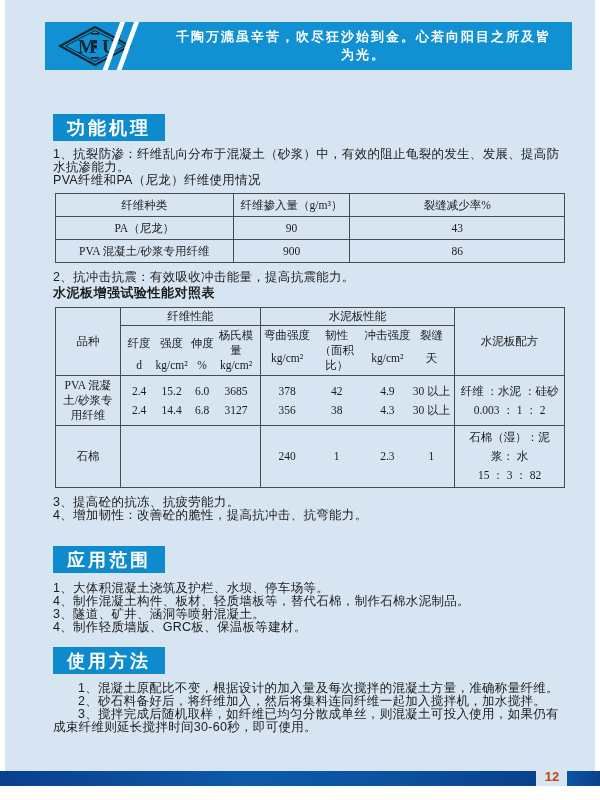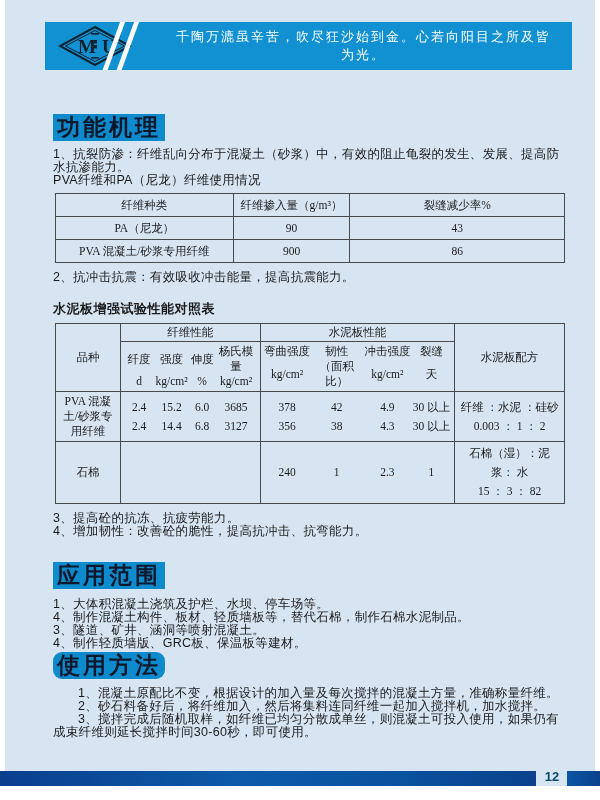--- a/index.html
+++ b/index.html
@@ -10,26 +10,26 @@
 
   
   .banner { position:absolute; left:40px; top:22px; width:527px; height:48px;
             background:#1291d2; display:flex; align-items:center; overflow:hidden; }
   .logo-wrap { position:absolute; left:13px; top:4px; width:74px; height:40px; }
   .slash { position:absolute; top:-4px; width:5px; height:58px; background:#ffffff;
            transform:skewX(-20deg); }
   .slash.s1 { left:66px; }
   .slash.s2 { left:80px; }
   .tagline { position:absolute; left:130px; right:20px; text-align:center;
-             color:#ffffff; font-size:13px; font-weight:normal; letter-spacing:2px; }
+             color:#ffffff; font-size:13px; font-weight:bold; letter-spacing:2px; }
 
   
   .content { position:absolute; left:48px; top:70px; width:512px; color:#1b1b1b; }
-  .sec-head { width:112px; height:27px; background:#0d8bcd; color:#0f172a;
-              font-family:"Liberation Serif", serif; font-weight:bold; font-size:23px;
+  .sec-head { width:112px; height:27px; background:#0d8bcd; color:#ffffff;
+              font-family:"Liberation Serif", serif; font-weight:bold; font-size:18px;
               letter-spacing:3px; display:flex; align-items:center; justify-content:center; }
   p.body { font-size:12.5px; line-height:13px; letter-spacing:0.3px; }
   p.indent2 { text-indent:2em; }
   .bold-title { font-size:13px; font-weight:bold; letter-spacing:0.5px; }
 
   
   table { border-collapse:collapse; width:510px; margin-left:2px;
           font-family:"Liberation Serif", serif; font-size:11.5px; color:#1b1b1b; }
   th, td { border:1px solid #4a4a4a; text-align:center; vertical-align:middle;
            font-weight:normal; padding:2px 3px; }
@@ -46,21 +46,21 @@
   .data-line { line-height:19px;text-align:center; }
   .formula-line { line-height:19px; }
   .group-head { height:17px; line-height:17px; padding:0; }
 
   
   .footer-bar { position:absolute; top:771px; left:0; width:536px; height:15px;
                 background:linear-gradient(90deg,#0a3f8e 0%,#0c5aa8 45%,#0a53a0 72%,#0a418c 100%); }
   .footer-bar-right { position:absolute; top:771px; left:567px; width:33px; height:15px;
                       background:linear-gradient(90deg,#0c55a3,#0a418c); }
   .page-num { position:absolute; top:769px; left:539px; width:26px; text-align:center;
-              color:#0c4a6e; font-size:13px; font-weight:bold;
+              color:#c2410c; font-size:13px; font-weight:bold;
               font-family:"Liberation Sans", sans-serif; }
 </style>
 </head>
 <body>
 
 <div class="page">
 
   <div class="banner">
     <div class="logo-wrap">
       <svg width="74" height="40" viewBox="0 0 74 40">
@@ -100,21 +100,21 @@
       </tr>
       <tr>
         <td>PVA 混凝土/砂浆专用纤维</td>
         <td>900</td>
         <td>86</td>
       </tr>
     </tbody>
       </table>
 
     <p class="body" style="margin-top:8px;">2、抗冲击抗震：有效吸收冲击能量，提高抗震能力。</p>
-    <p class="bold-title" style="margin-top:16px;">水泥板增强试验性能对照表</p>
+    <p class="bold-title" style="margin-top:0;">水泥板增强试验性能对照表</p>
 
     <table class="t2" style="margin-top:5px;">
       <tbody>
           <tr>
         <th class="col-species" rowspan="2">品种</th>
         <th class="col-fiber group-head">纤维性能</th>
         <th class="col-board group-head">水泥板性能</th>
         <th class="col-formula" rowspan="2">水泥板配方</th>
       </tr>
       <tr>
@@ -205,21 +205,21 @@
     <p class="body">4、增加韧性：改善砼的脆性，提高抗冲击、抗弯能力。</p>
 
     <div class="sec-head" style="margin-top:24px;">应用范围</div>
     <div style="margin-top:9px;">
       <p class="body">1、大体积混凝土浇筑及护栏、水坝、停车场等。</p>
       <p class="body">4、制作混凝土构件、板材、轻质墙板等，替代石棉，制作石棉水泥制品。</p>
       <p class="body">3、隧道、矿井、涵洞等喷射混凝土。</p>
       <p class="body">4、制作轻质墙版、GRC板、保温板等建材。</p>
     </div>
 
-    <div class="sec-head" style="margin-top:2px;border-radius:9px;">使用方法</div>
+    <div class="sec-head" style="margin-top:13px;">使用方法</div>
     <div style="margin-top:8px;">
       <p class="body indent2">1、混凝土原配比不变，根据设计的加入量及每次搅拌的混凝土方量，准确称量纤维。</p>
       <p class="body indent2">2、砂石料备好后，将纤维加入，然后将集料连同纤维一起加入搅拌机，加水搅拌。</p>
       <p class="body indent2">3、搅拌完成后随机取样，如纤维已均匀分散成单丝，则混凝土可投入使用，如果仍有成束纤维则延长搅拌时间30-60秒，即可使用。</p>
 
     </div>
   </div>
 </div>
 
 <div class="footer-bar"></div>

